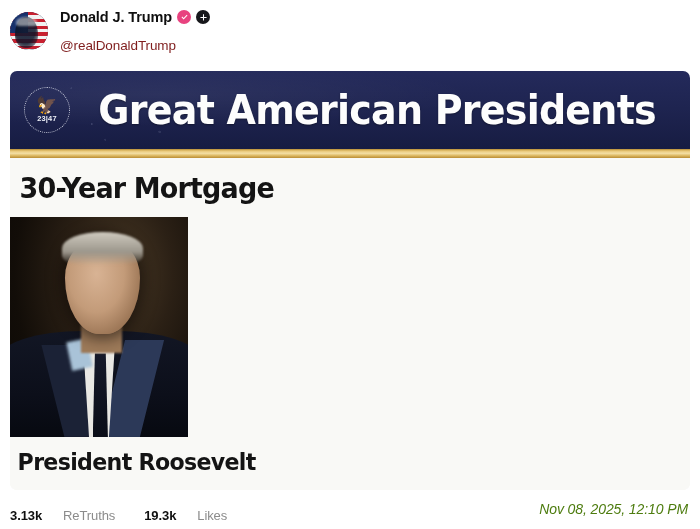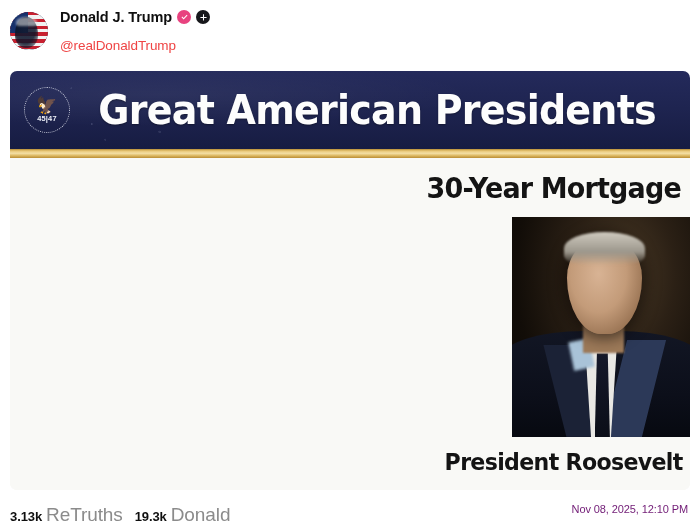--- a/index.html
+++ b/index.html
@@ -94,21 +94,21 @@
     display: inline-flex;
     align-items: center;
     justify-content: center;
     flex: 0 0 14px;
   }
   .badge-verified { background: #e8427f; }
   .badge-plus { background: #17181c; }
   .badge svg { display: block; }
   .handle {
     font-size: 13.5px;
-    color: #ef4444;
+    color: #7f1d1d;
     line-height: 19px;
     margin-top: 9px;
     letter-spacing: -0.1px;
   }
 
   
   .meme-card {
     position: absolute;
     left: 10px;
     top: 71px;
@@ -197,21 +197,21 @@
   .meme-body {
     position: relative;
     height: 332px;
     background: #f9f9f6;
     display: flex;
   }
   .col {
     flex: 1 1 50%;
     display: flex;
     flex-direction: column;
-    align-items: flex-end;
+    align-items: flex-start;
     padding-top: 13px;
     box-sizing: border-box;
   }
   .col-title {
     font-family: "DejaVu Sans", sans-serif;
     font-weight: bold;
     font-size: 29px;
     color: #141414;
     letter-spacing: -0.9px;
     transform: scaleX(0.93);
@@ -445,38 +445,39 @@
     position: absolute;
     left: 0;
     top: 496px;
     width: 700px;
     height: 26px;
     display: flex;
     align-items: center;
     padding: 0 12px 0 10px;
     box-sizing: border-box;
   }
-  .stats { display: flex; align-items: baseline; gap: 4px; margin-top: 12px; }
+  .stats { display: flex; align-items: baseline; gap: 21px; margin-top: 12px; }
   .stat-num {
     font-size: 13px;
     font-weight: bold;
     color: #0f0f0f;
     letter-spacing: -0.1px;
   }
   .stat-label {
-    font-size: 19px;
+    font-size: 13px;
     color: #8b8b8b;
     letter-spacing: -0.1px;
     margin-right: 8px;
   }
   .timestamp {
     margin-left: auto;
-    font-size: 11px;
-    color: #701a75;
+    font-size: 14px;
+    color: #4d7c0f;
     letter-spacing: -0.1px;
+    font-style: italic;
   }
 </style>
 </head>
 <body>
 
 <div class="post-header">
 
   <div class="avatar">
     <div class="flag-stripes"></div>
     <div class="flag-canton"></div>
@@ -503,21 +504,21 @@
 
     <span class="handle">@realDonaldTrump</span>
   </div>
 </div>
 
 <div class="meme-card">
 
   <div class="banner">
     <div class="seal">
       <span class="eagle">🦅</span>
-      <span class="seal-num">45|47</span>
+      <span class="seal-num">23|47</span>
     </div>
     <div class="banner-title">Great American Presidents</div>
   </div>
 
   <div class="gold-strip"></div>
 
   <div class="meme-body">
 
     <div class="col">
       <div class="col-title">30-Year Mortgage</div>
@@ -538,16 +539,16 @@
     </div>
 
   </div>
 </div>
 
 <div class="footer">
   <div class="stats">
     <span class="stat-num">3.13k</span>
     <span class="stat-label">ReTruths</span>
     <span class="stat-num">19.3k</span>
-    <span class="stat-label">Donald</span>
+    <span class="stat-label">Likes</span>
   </div>
   <span class="timestamp">Nov 08, 2025, 12:10 PM</span>
 </div>
 
 </body></html>

